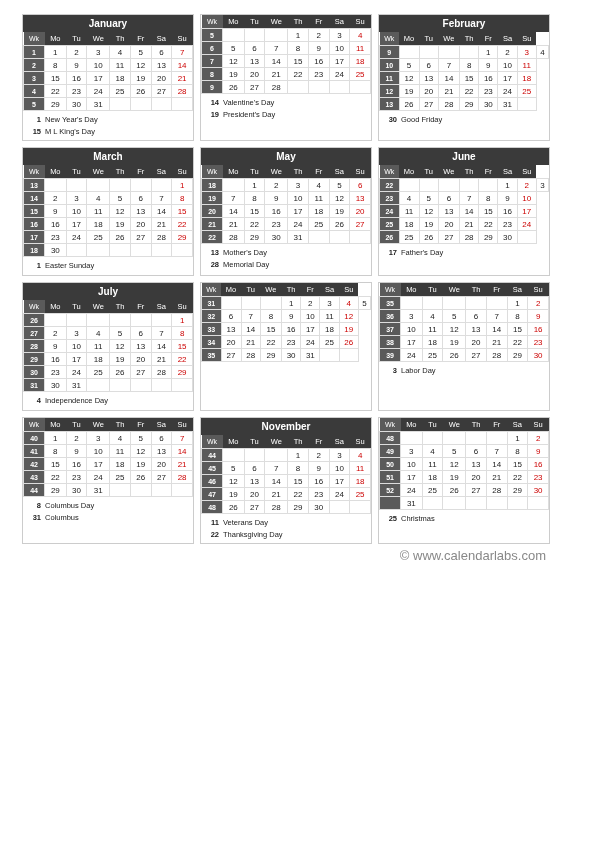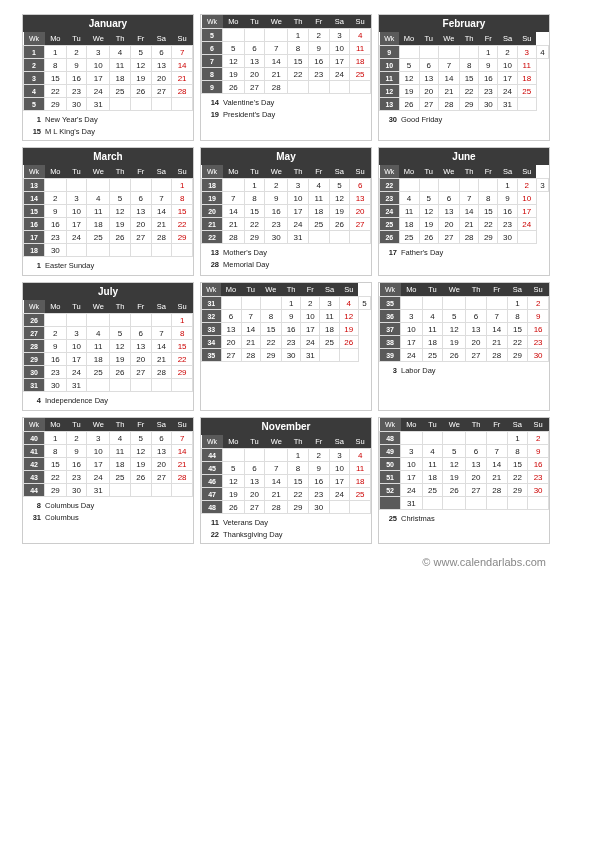--- a/index.html
+++ b/index.html
@@ -85,23 +85,23 @@
       font-size: 7.5px;
       padding: 3px 4px 2px 4px;
       line-height: 1.6;
       color: #222;
       min-height: 18px;
     }
     .holidays div { display: flex; gap: 4px; }
     .holidays .hday-num { font-weight: bold; min-width: 14px; text-align: right; }
     .footer {
       text-align: right;
-      font-size: 11px;
+      font-size: 13px;
       color: #888;
-      margin-top: 12px;
+      margin-top: 4px;
       padding-right: 4px;
     }
   </style>
 </head>
 <body>
 
 <div class="page">
   <div class="top-bar">
     <div class="biz-logo"></div>
     <div class="biz-name">

